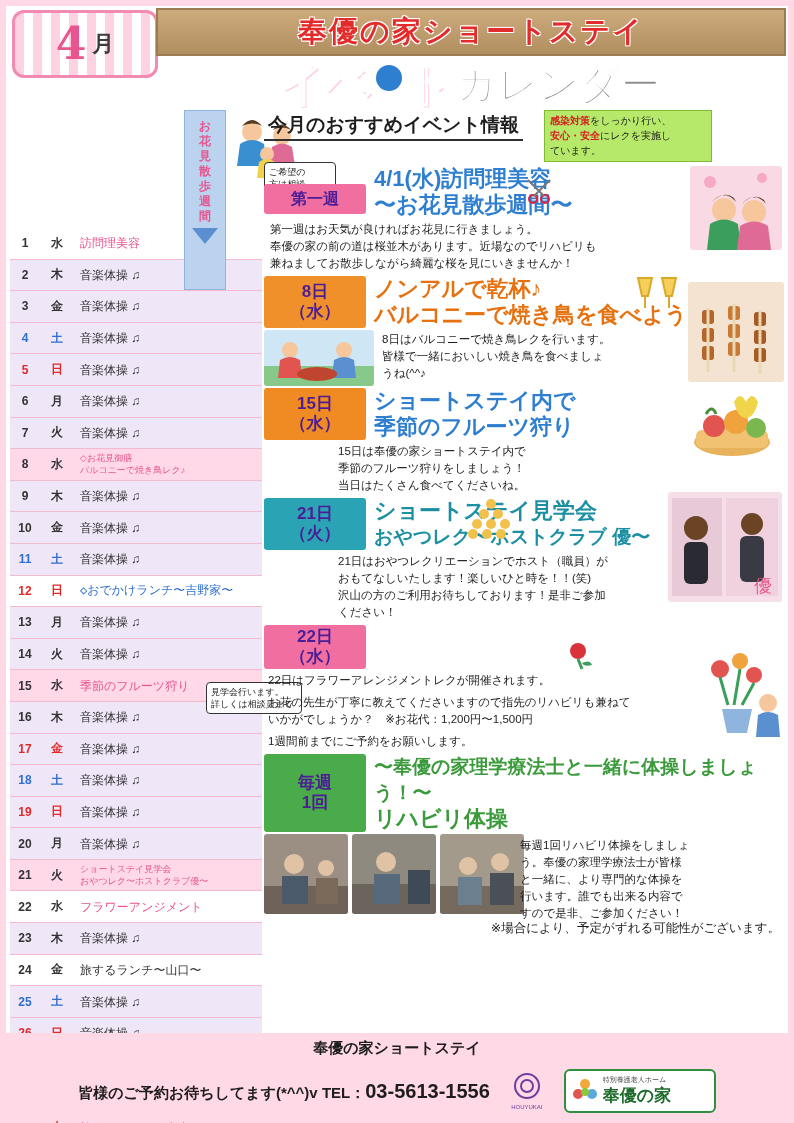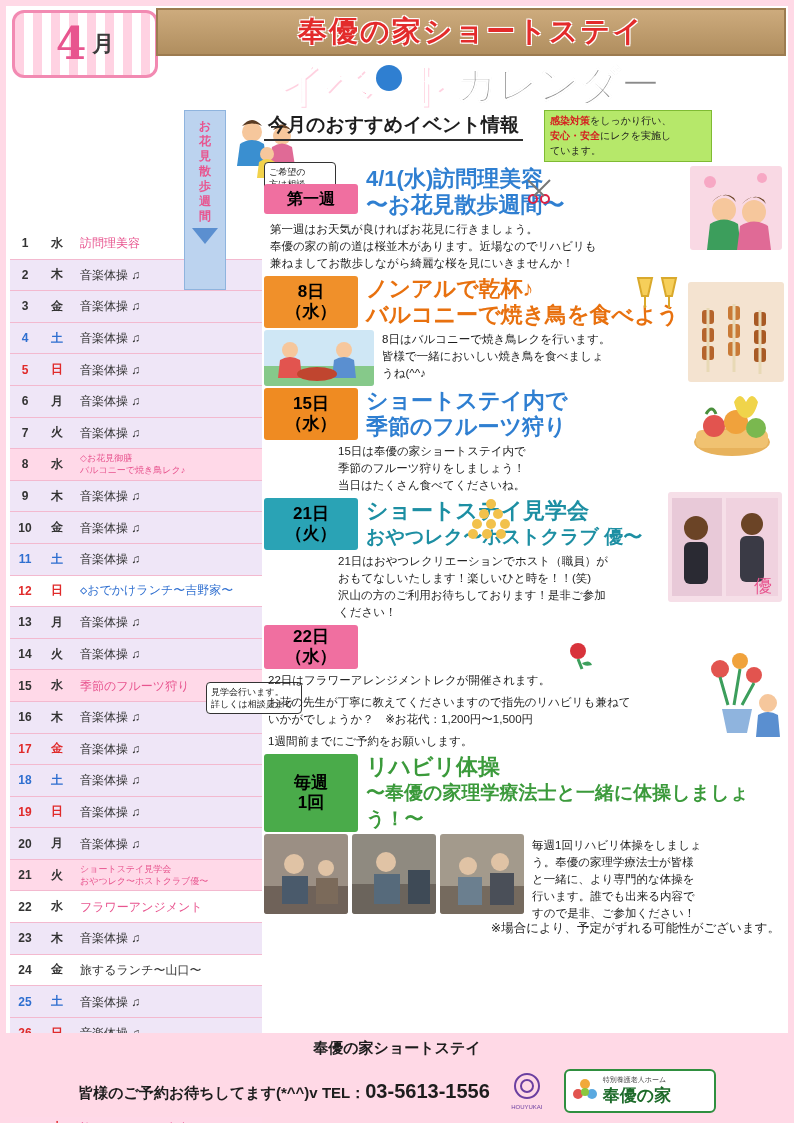--- a/index.html
+++ b/index.html
@@ -48,22 +48,22 @@
 
   
   .right{position:absolute;left:258px;top:104px;width:520px;}
   .osusume{display:flex;align-items:flex-start;gap:21px;margin:0 0 4px 0;}
   .osusume-t{font-size:19px;font-weight:bold;color:#1d1d1d;border-bottom:2px solid #2f2f2f;padding:2px 4px 1px 4px;}
   .kansen{background:#b6e86a;border:1px solid #7fbb33;font-size:10px;line-height:14px;padding:3px 5px;color:#1d1d1d;width:168px;box-sizing:border-box;}
   .kansen b{color:#d42020;font-family:Liberation Mono, monospace;}
 
   .block{position:relative;margin-bottom:2px;}
   .bhead{display:flex;align-items:stretch;gap:8px;}
-  .tagbox{width:94px;min-height:44px;display:flex;flex-direction:column;align-items:center;justify-content:center;
-    color:#000000;font-weight:bold;font-size:17px;line-height:20px;border-radius:3px;}
+  .tagbox{width:102px;min-height:44px;display:flex;flex-direction:column;align-items:center;justify-content:center;
+    color:#4c1d95;font-weight:bold;font-size:17px;line-height:20px;border-radius:3px;}
   .tag-pink{background:#f06fa0;}
   .tag-org{background:#f0902a;}
   .tag-org2{background:#ef8b22;}
   .tag-teal{background:#2aa3b5;}
   .tag-pk3{background:#f06fa0;}
   .tag-grn{background:#4aab4a;}
   .htxt{flex:1;display:flex;flex-direction:column;justify-content:center;}
   .h1line{font-size:22px;font-weight:bold;color:#2f7fd1;line-height:26px;}
   .h1line.pink{color:#e8558f;}
   .h1line.org{color:#e8710f;}
@@ -484,22 +484,22 @@
       </svg>
     </div>
 
     <div class="block" style="min-height:120px;">
       <div class="bhead">
         <div class="tagbox tag-grn">
           <span>毎週</span>
           <span>1回</span>
         </div>
         <div class="htxt">
+          <div class="h1line grn sm">〜奉優の家理学療法士と一緒に体操しましょう！〜</div>
           <div class="h1line grn">リハビリ体操</div>
-          <div class="h1line grn sm">〜奉優の家理学療法士と一緒に体操しましょう！〜</div>
         </div>
       </div>
       <div style="position:relative;height:82px;margin-top:2px;">
         <svg class="illus" style="left:0;top:0;" width="84" height="80" viewBox="0 0 84 80">
           <rect width="84" height="80" fill="#9b8f84"></rect>
               <rect y="52" width="84" height="28" fill="#6f6259"></rect>
           <circle cx="30" cy="30" r="10" fill="#e0c3a5"></circle>
               <rect x="18" y="42" width="26" height="28" fill="#4a5a6b"></rect>
           <circle cx="62" cy="34" r="8" fill="#e0c3a5"></circle>
               <rect x="52" y="44" width="22" height="26" fill="#7b6a5a"></rect>
@@ -512,21 +512,21 @@
           <rect x="56" y="36" width="22" height="34" fill="#3e4a56"></rect>
         </svg>
         <svg class="illus" style="left:176px;top:0;" width="84" height="80" viewBox="0 0 84 80">
           <rect width="84" height="80" fill="#a39a8c"></rect>
               <rect y="52" width="84" height="28" fill="#756a5e"></rect>
           <circle cx="28" cy="32" r="9" fill="#e0c3a5"></circle>
               <rect x="18" y="43" width="24" height="28" fill="#6b7f8f"></rect>
           <circle cx="60" cy="28" r="9" fill="#e0c3a5"></circle>
               <rect x="50" y="39" width="24" height="32" fill="#4a4f58"></rect>
         </svg>
-        <div class="body" style="position:absolute;left:266px;top:0;white-space:pre-line;">毎週1回リハビリ体操をしましょ
+        <div class="body" style="position:absolute;left:254px;top:0;white-space:pre-line;">毎週1回リハビリ体操をしましょ
 う。奉優の家理学療法士が皆様
 と一緒に、より専門的な体操を
 行います。誰でも出来る内容で
 すので是非、ご参加ください！</div>
       </div>
     </div>
 
     <div class="footer-note">※場合により、予定がずれる可能性がございます。</div>
   </div>
 

